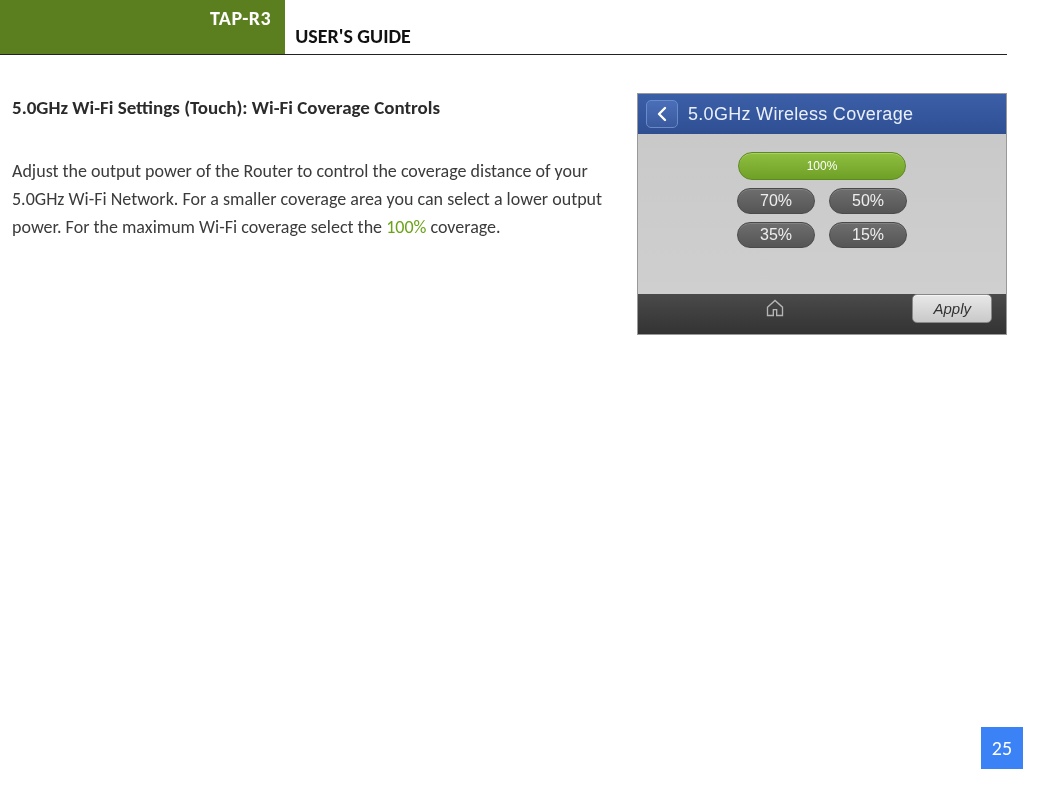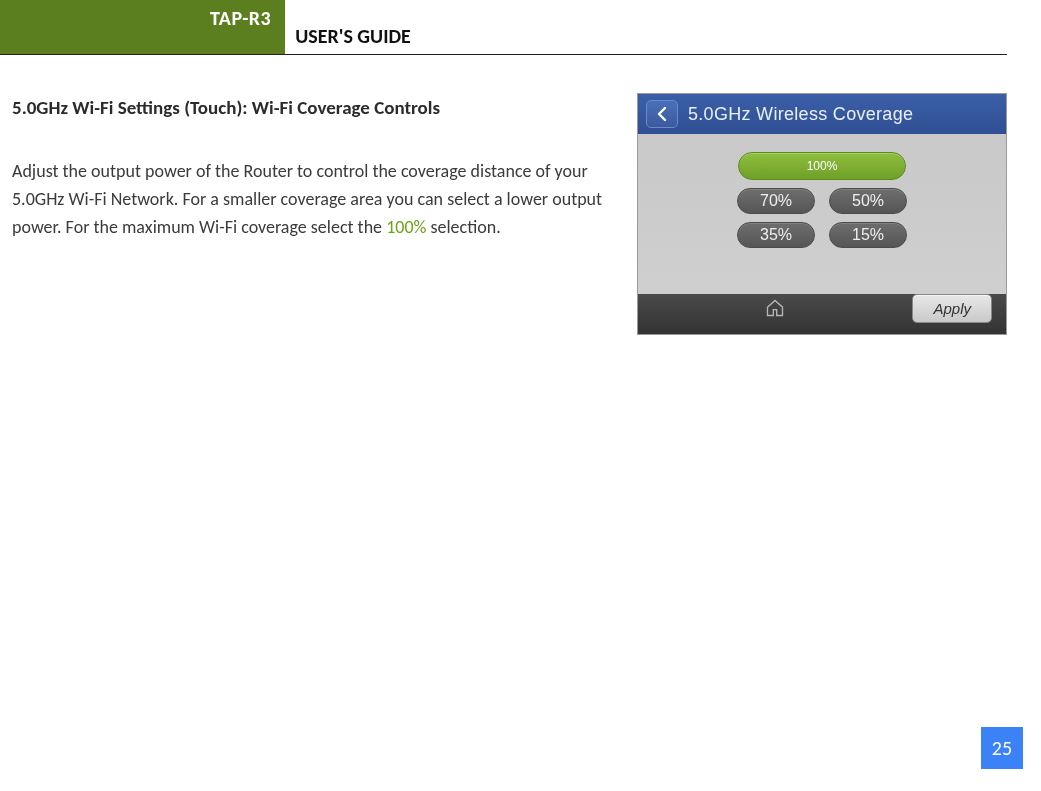--- a/index.html
+++ b/index.html
@@ -173,21 +173,21 @@
 <div class="header-bar">
   <div class="header-left-pad"></div>
   <div class="header-model">TAP-R3</div>
   <div class="header-title">USER'S GUIDE</div>
 </div>
 
 <div class="content">
   <div class="text-col">
     <div class="section-heading">5.0GHz Wi-Fi Settings (Touch): Wi-Fi Coverage Controls</div>
     <p class="body-text">
-      <span>Adjust the output power of the Router to control the coverage distance of your 5.0GHz Wi-Fi Network. For a smaller coverage area you can select a lower output power. For the maximum Wi-Fi coverage select the </span><span class="green-text">100%</span><span> selection.</span>
+      <span>Adjust the output power of the Router to control the coverage distance of your 5.0GHz Wi-Fi Network. For a smaller coverage area you can select a lower output power. For the maximum Wi-Fi coverage select the </span><span class="green-text">100%</span><span> coverage.</span>
     </p>
   </div>
 
   <div class="device-shot">
     <div class="device-titlebar">
       <div class="back-chip">
         <svg width="12" height="16" viewBox="0 0 12 16">
             <path d="M9 2 L3 8 L9 14" stroke="#fff" stroke-width="2.4" fill="none" stroke-linecap="round" stroke-linejoin="round"></path>
           </svg>
       </div>

